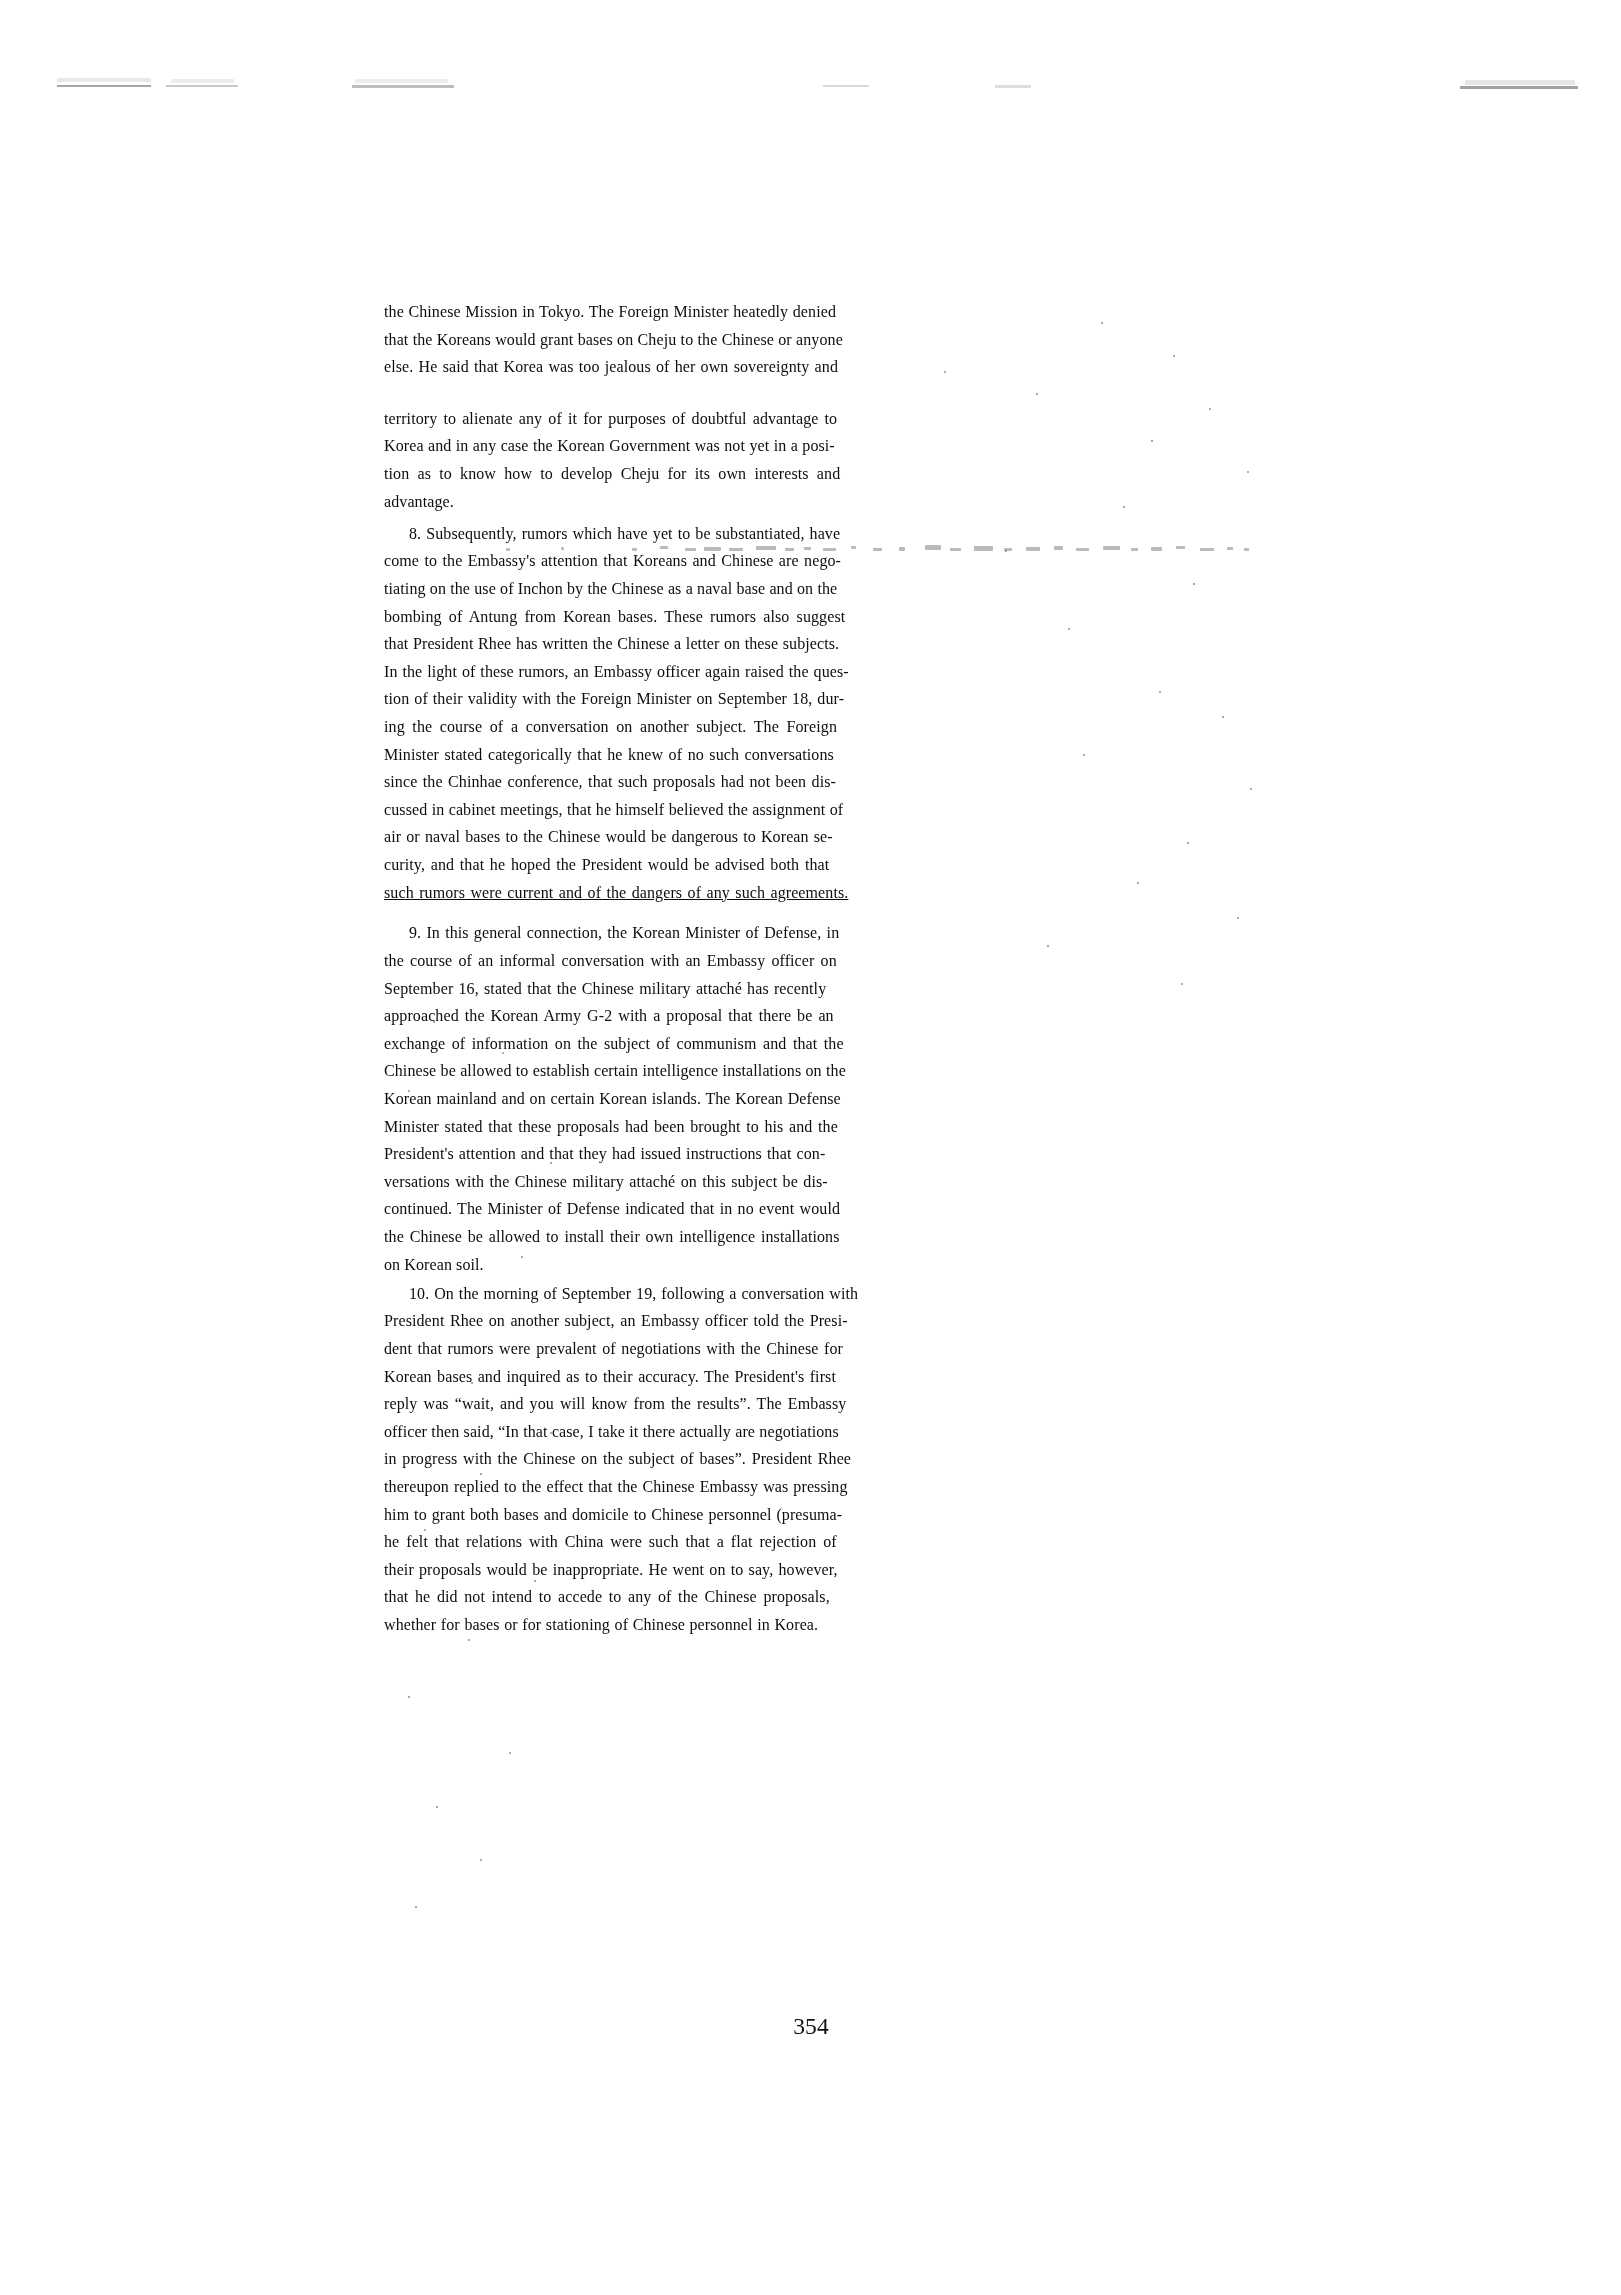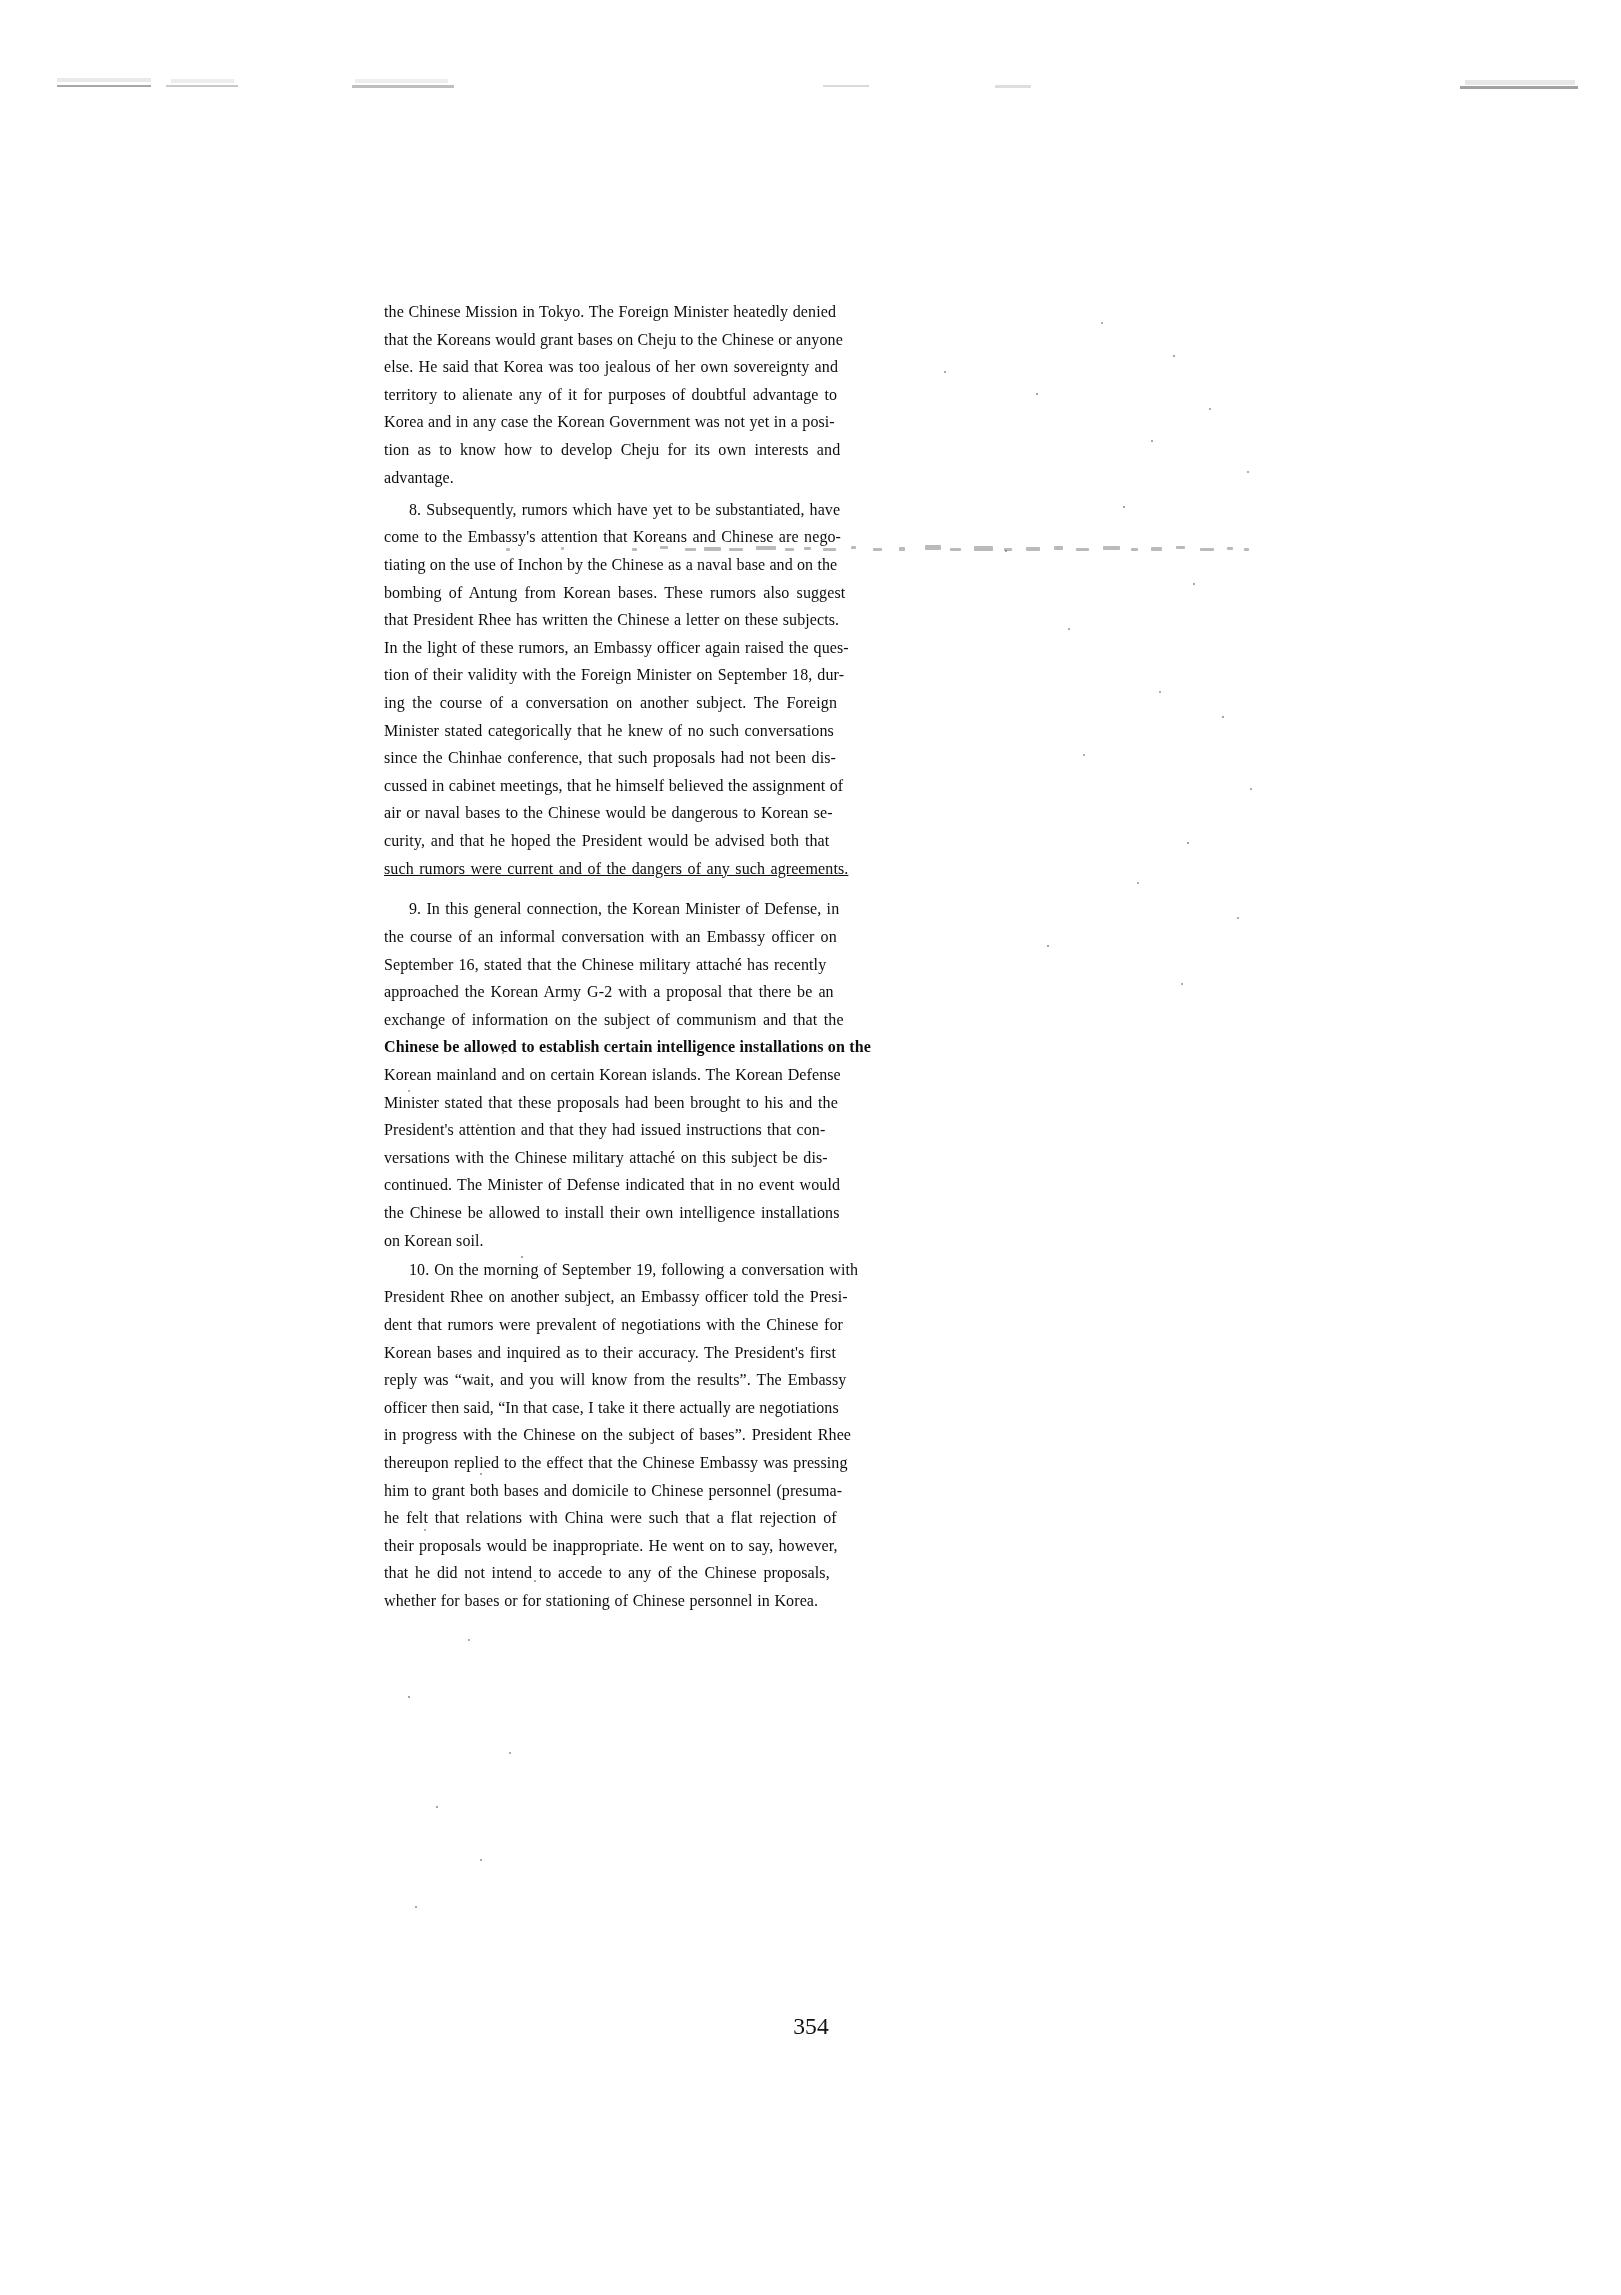--- a/index.html
+++ b/index.html
@@ -133,21 +133,21 @@
     <span class="smudge sm6"></span>
       <span class="smudge sm6b"></span>
   </div>
 
   <div class="text-column">
 
     <div class="para">
       <div class="doc-line j" style="word-spacing:0.5px;">the Chinese Mission in Tokyo. The Foreign Minister heatedly denied</div>
       <div class="doc-line j" style="word-spacing:0.2px;">that the Koreans would grant bases on Cheju to the Chinese or anyone</div>
       <div class="doc-line j" style="word-spacing:1.1px;">else. He said that Korea was too jealous of her own sovereignty and</div>
-      <div class="doc-line j" style="word-spacing:2px;">territory to alienate any of it for purposes of doubtful advantage to</div>
+      <div class="doc-line j" style="word-spacing:2px;margin-top:24px;">territory to alienate any of it for purposes of doubtful advantage to</div>
       <div class="doc-line j" style="word-spacing:0.3px;">Korea and in any case the Korean Government was not yet in a posi-</div>
       <div class="doc-line j" style="word-spacing:4.1px;">tion as to know how to develop Cheju for its own interests and</div>
       <div class="doc-line j">advantage.</div>
     </div>
 
     <div class="gap-8"></div>
 
     <div class="para">
       <div class="doc-line j" style="word-spacing:0.9px;"><span class="indent"></span><span>8. Subsequently, rumors which have yet to be substantiated, have</span></div>
       <div class="doc-line j" style="word-spacing:1.3px;">come to the Embassy's attention that Koreans and Chinese are nego-</div>
@@ -166,21 +166,21 @@
     </div>
 
     <div class="gap-9"></div>
 
     <div class="para">
       <div class="doc-line j" style="word-spacing:1.1px;"><span class="indent"></span><span>9. In this general connection, the Korean Minister of Defense, in</span></div>
       <div class="doc-line j" style="word-spacing:2px;">the course of an informal conversation with an Embassy officer on</div>
       <div class="doc-line j" style="word-spacing:1.1px;">September 16, stated that the Chinese military attaché has recently</div>
       <div class="doc-line j" style="word-spacing:1.9px;">approached the Korean Army G-2 with a proposal that there be an</div>
       <div class="doc-line j" style="word-spacing:2.4px;">exchange of information on the subject of communism and that the</div>
-      <div class="doc-line j" style="word-spacing:0.2px;font-weight:bold;">Chinese be allowed to establish certain intelligence installations on the</div>
+      <div class="doc-line j" style="word-spacing:0.2px;">Chinese be allowed to establish certain intelligence installations on the</div>
       <div class="doc-line j" style="word-spacing:0.6px;">Korean mainland and on certain Korean islands. The Korean Defense</div>
       <div class="doc-line j" style="word-spacing:1.5px;">Minister stated that these proposals had been brought to his and the</div>
       <div class="doc-line j" style="word-spacing:1px;">President's attention and that they had issued instructions that con-</div>
       <div class="doc-line j" style="word-spacing:1.3px;">versations with the Chinese military attaché on this subject be dis-</div>
       <div class="doc-line j" style="word-spacing:1.2px;">continued. The Minister of Defense indicated that in no event would</div>
       <div class="doc-line j" style="word-spacing:1.7px;">the Chinese be allowed to install their own intelligence installations</div>
       <div class="doc-line j">on Korean soil.</div>
     </div>
 
     <div class="gap-10"></div>

